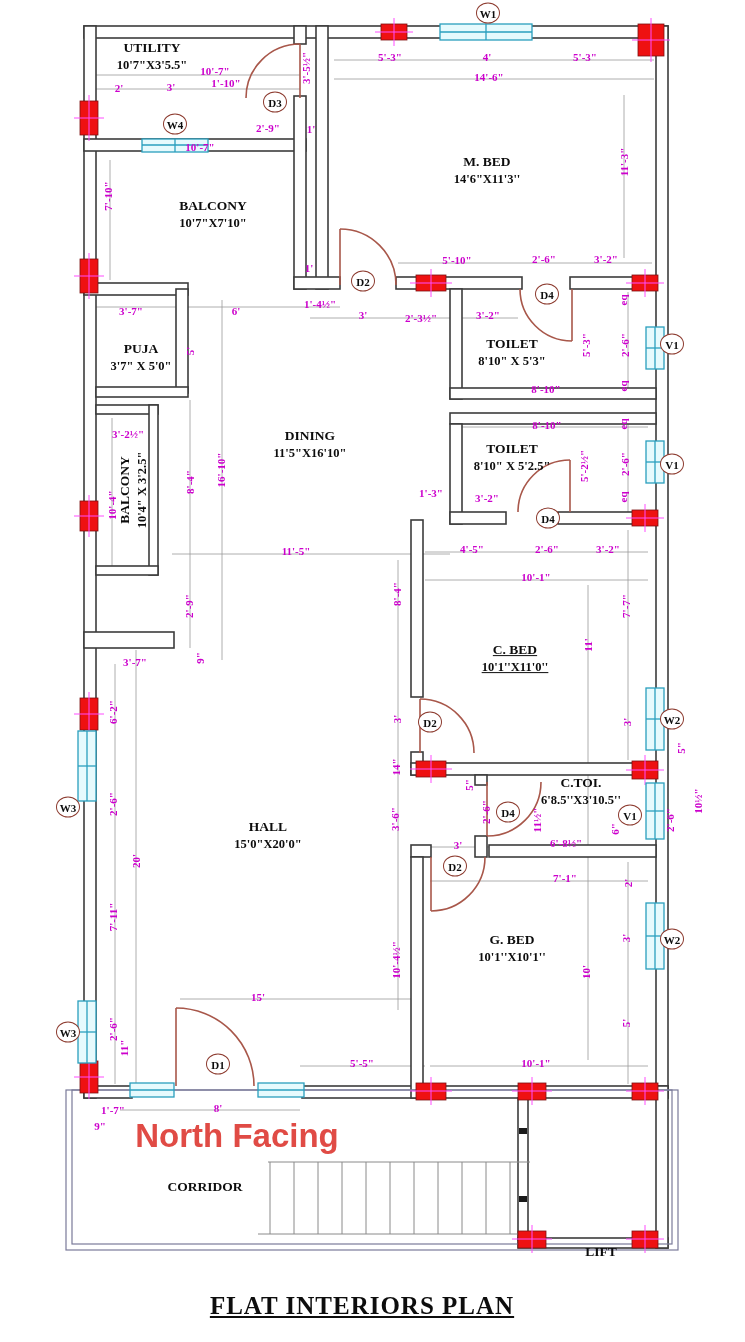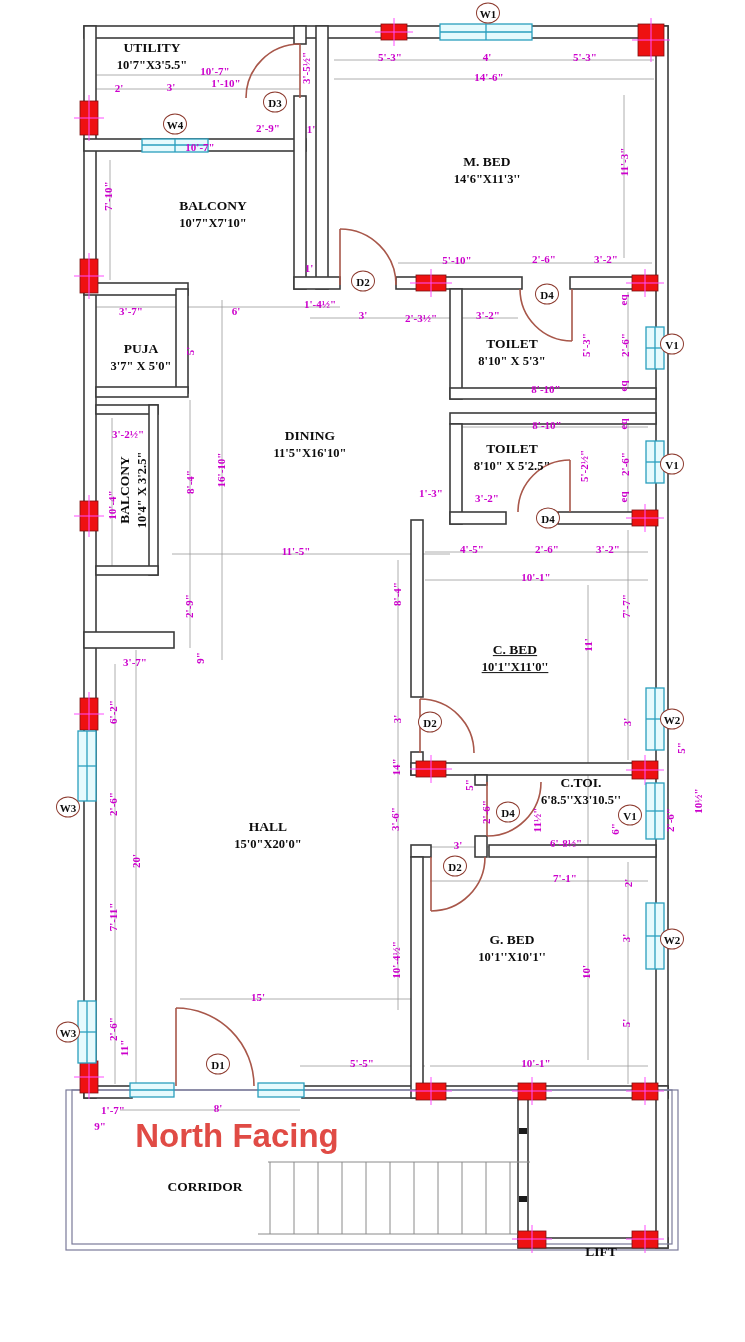--- a/index.html
+++ b/index.html
@@ -396,13 +396,14 @@
       <span class="dim rot" style="left: 124px; top: 1048px;">11"</span>
       <span class="dim" style="left: 362px; top: 1063px;">5'-5"</span>
       <span class="dim" style="left: 536px; top: 1063px;">10'-1"</span>
       <span class="dim" style="left: 113px; top: 1110px;">1'-7"</span>
       <span class="dim" style="left: 100px; top: 1126px;">9"</span>
       <span class="dim" style="left: 218px; top: 1108px;">8'</span>
     </div>
 
   <div class="facing" style="left:237px;top:1136px;">North Facing</div>
 
+  <div class="main-title" style="left:362px;top:1306px;">FLAT INTERIORS PLAN</div>
 </div>
 
 </body></html>

